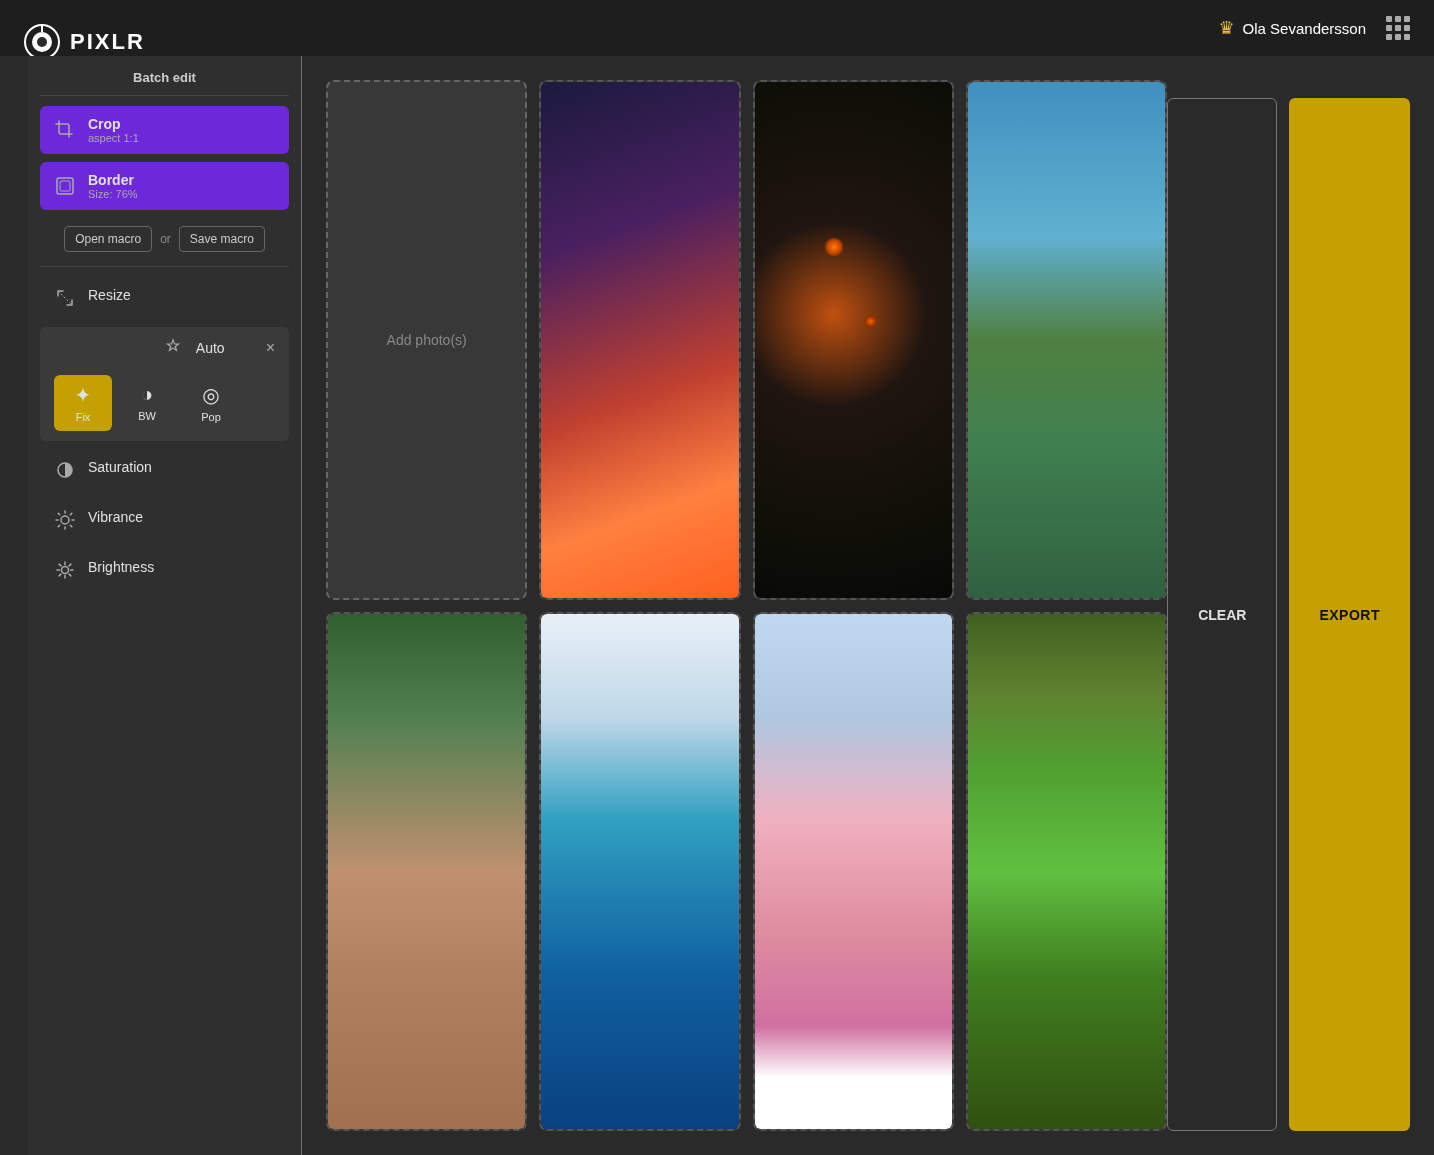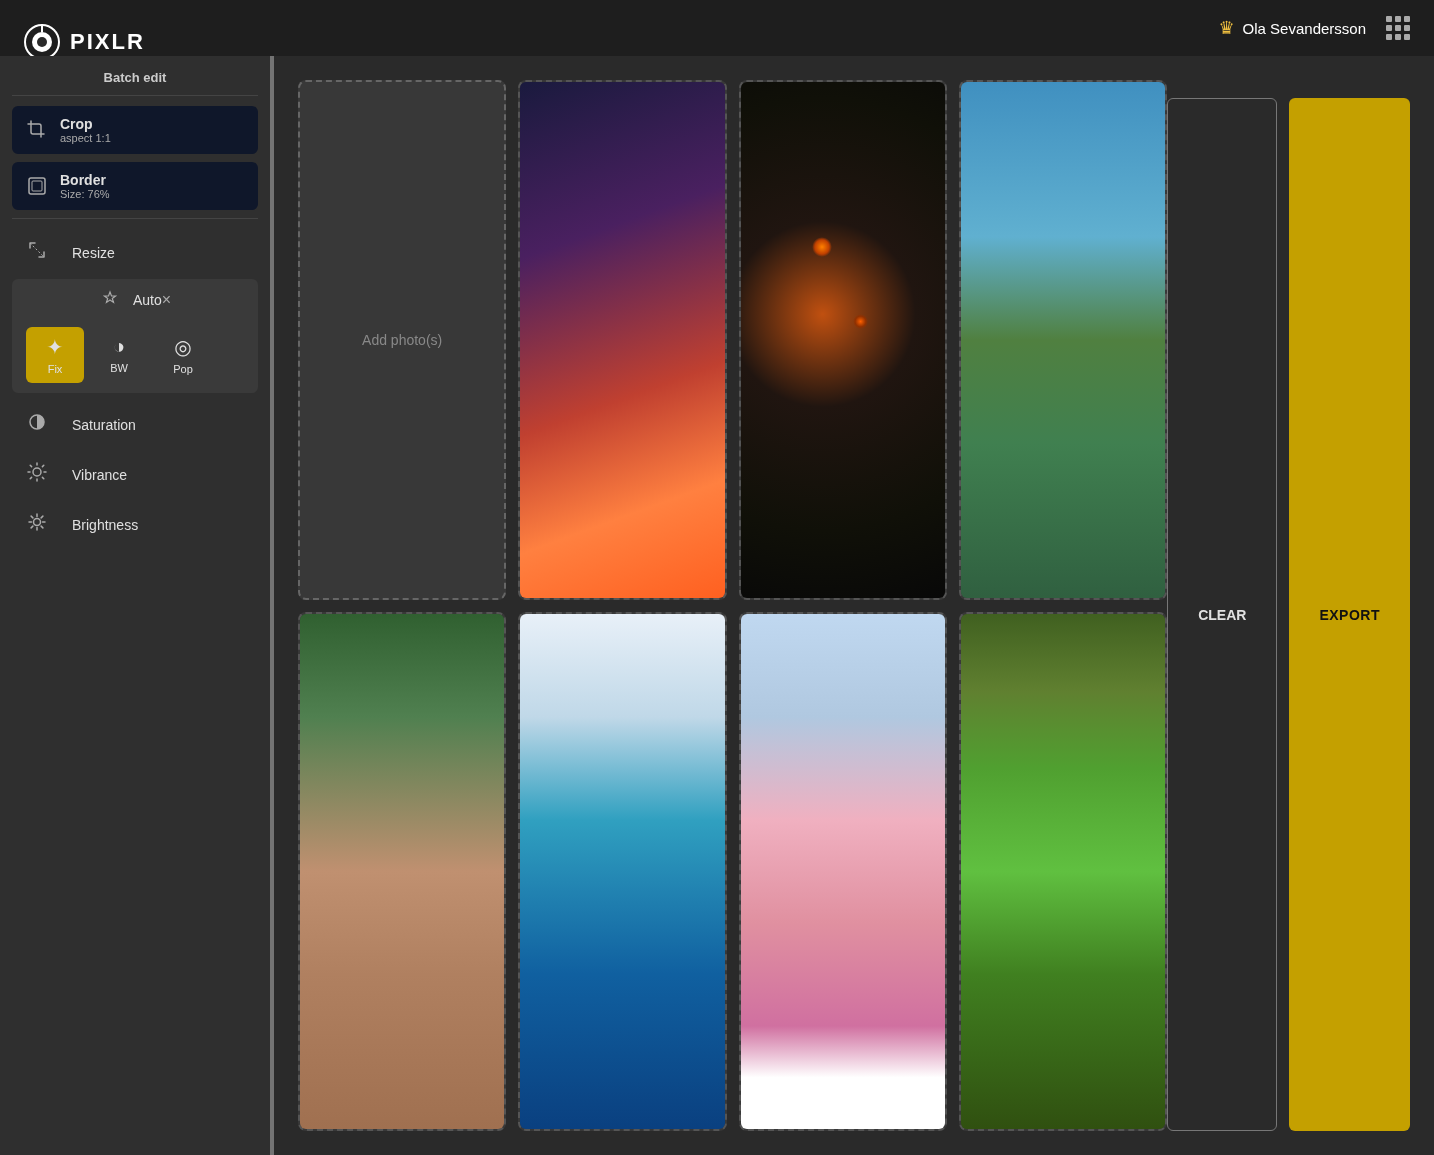--- a/index.html
+++ b/index.html
@@ -70,43 +70,44 @@
     
     .main-layout {
       display: flex;
       height: calc(1155px - 56px);
     }
 
     
     .sidebar {
       width: 274px;
       background: #2f2f2f;
-      border-right: 4px solid #737373;
+      border-right: 1px solid #737373;
       overflow-y: auto;
       flex-shrink: 0;
+      margin-left: 28px;
     }
 
     .sidebar-section-title {
       font-size: 13px;
       font-weight: 600;
       color: #cccccc;
       text-align: center;
       padding: 14px 0 10px;
     }
     .sidebar-divider {
       border: none;
       border-top: 1px solid #444;
       margin: 0 12px 10px;
     }
 
     .task-item {
       display: flex;
       align-items: center;
       gap: 12px;
-      background: #0f172a;
+      background: #6d28d9;
       border-radius: 6px;
       margin: 0 12px 8px;
       padding: 10px 14px;
       cursor: pointer;
     }
     .task-item-icon {
       width: 22px;
       height: 22px;
       flex-shrink: 0;
       display: flex;
@@ -147,44 +148,45 @@
     .add-task-title {
       font-size: 13px;
       font-weight: 600;
       color: #cccccc;
       text-align: center;
       padding: 14px 0 10px;
     }
 
     .add-task-item {
       display: flex;
-      align-items: flex-end;
-      gap: 24px;
+      align-items: flex-start;
+      gap: 12px;
       border-radius: 6px;
       margin: 0 12px 8px;
       padding: 10px 14px;
       cursor: pointer;
     }
     .add-task-label {
       font-size: 14px;
       color: #e0e0e0;
     }
 
     
     .auto-task-container {
       margin: 0 12px 8px;
       background: #3a3a3a;
       border-radius: 6px;
       overflow: hidden;
     }
     .auto-task-header {
       display: flex;
       align-items: center;
-      justify-content: center;
+      justify-content: flex-end;
       padding: 10px 14px;
+      gap: 41px;
     }
     .auto-task-left {
       display: flex;
       align-items: center;
       gap: 12px;
     }
     .auto-task-label {
       font-size: 14px;
       color: #e0e0e0;
     }
@@ -383,20 +385,25 @@
           <rect x="5" y="5" width="10" height="10" rx="1" stroke="#aaa" stroke-width="1"></rect>
         </svg>
       </div>
       <div class="task-item-text">
         <div class="task-item-label">Border</div>
         <div class="task-item-sub">Size: 76%</div>
       </div>
     </div>
 
     
+    <div class="macro-row">
+      <button class="macro-btn">Open macro</button>
+      <span class="macro-or">or</span>
+      <button class="macro-btn">Save macro</button>
+    </div>
 
     
     <hr class="sidebar-divider">
 
     
     <div class="add-task-item">
       <div class="task-item-icon">
         <svg width="20" height="20" viewBox="0 0 20 20" fill="none">
           <path d="M3 3h5M3 3v5" stroke="#aaa" stroke-width="1.5" stroke-linecap="round"></path>
           <path d="M17 17h-5M17 17v-5" stroke="#aaa" stroke-width="1.5" stroke-linecap="round"></path>

